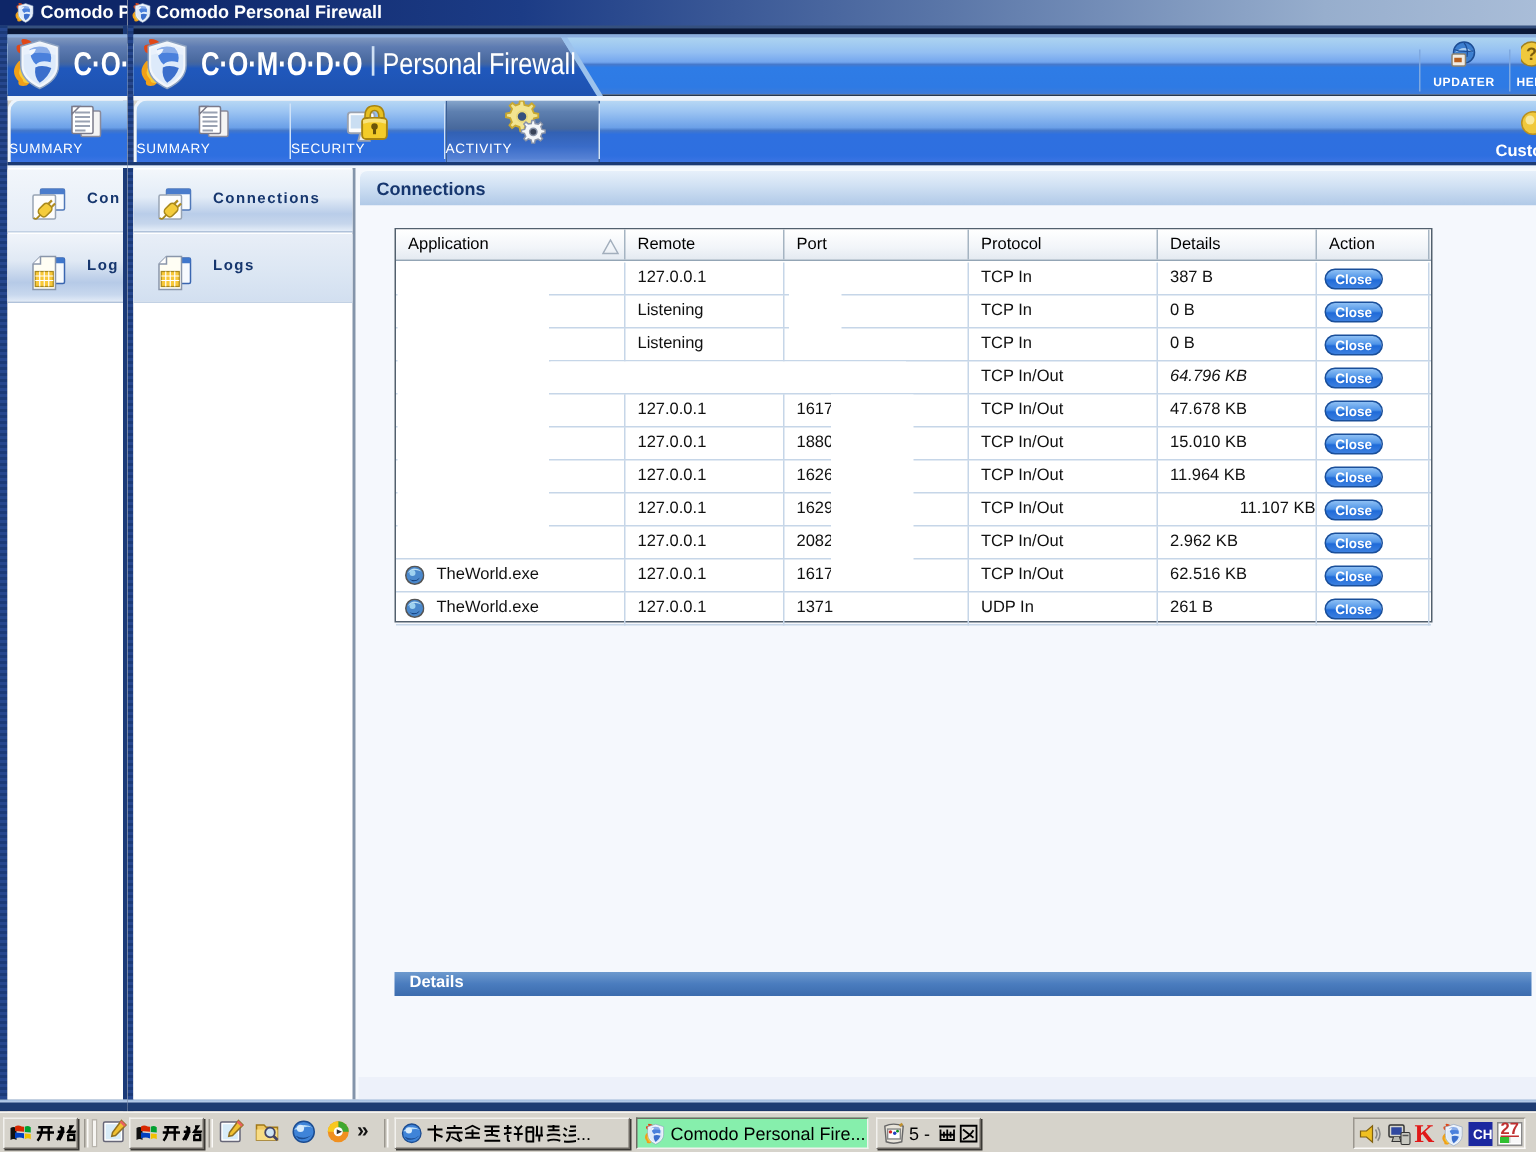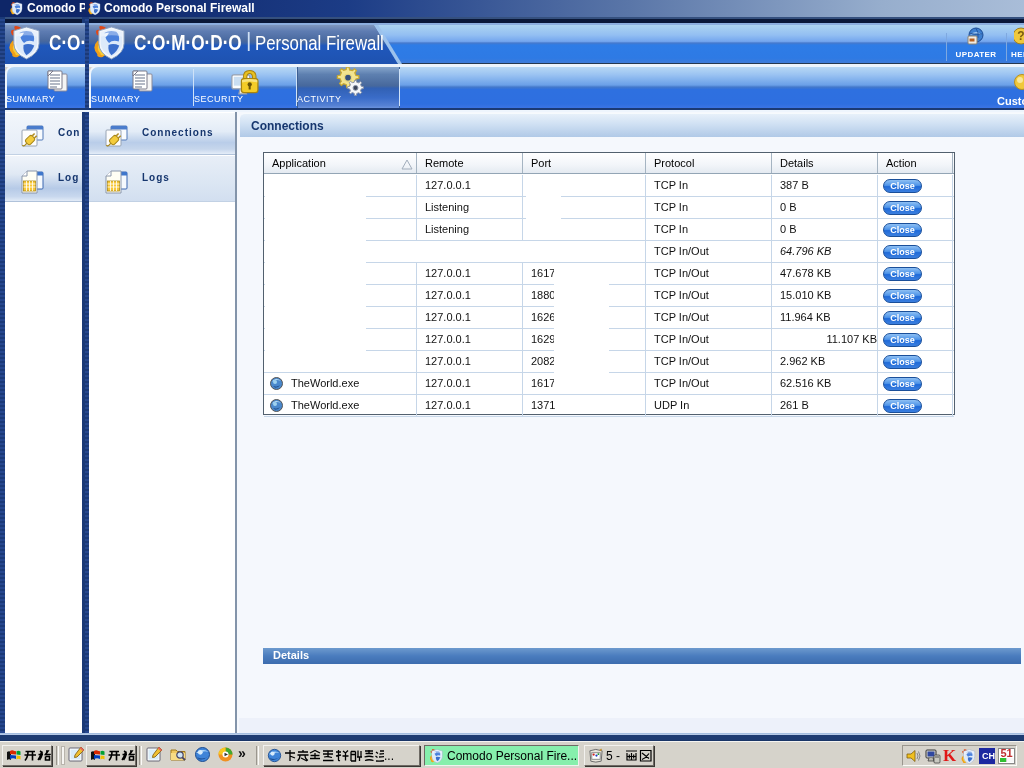--- a/index.html
+++ b/index.html
@@ -482,21 +482,21 @@
       </svg>
     <svg style="position:absolute;left:22px;top:2px" width="16" height="16" viewBox="0 0 16 16">
         <use href="#icopc"></use>
       </svg>
     <div style="position:absolute;left:40px;top:0px;font-size:17px;font-weight:bold;color:#e01818;font-family:'Liberation Serif',serif">K</div>
     <svg style="position:absolute;left:57px;top:2px" width="17" height="17" viewBox="0 0 32 36">
         <use href="#shield"></use>
       </svg>
     <div style="position:absolute;left:76px;top:2px;width:16px;height:16px;background:#1c28a0;color:#fff;font-size:9px;font-weight:bold;text-align:right;line-height:16px">CH</div>
     <div style="position:absolute;left:95px;top:2px;width:17px;height:16px;background:#fff;border:1px solid #888">
-      <div style="font-size:11px;font-weight:bold;color:#c03030;text-align:center;line-height:9px;text-decoration:underline">51</div>
+      <div style="font-size:11px;font-weight:bold;color:#c03030;text-align:center;line-height:9px;text-decoration:underline">27</div>
       <div style="position:absolute;left:1px;bottom:1px;width:6px;height:4px;background:#30c030"></div>
       <div style="position:absolute;left:7px;bottom:1px;width:8px;height:4px;background:#f8f8f8;border-left:1px solid #ccc"></div>
     </div>
   </div>
 </div>
 <svg width="0" height="0" style="position:absolute">
     <defs>
 <symbol id="winflag" viewBox="0 0 18 18">
   <path d="M2 5 Q4 3.5 6 5 L6 13 Q4 11.5 2 13 Z" fill="#111"></path>
   <g>

